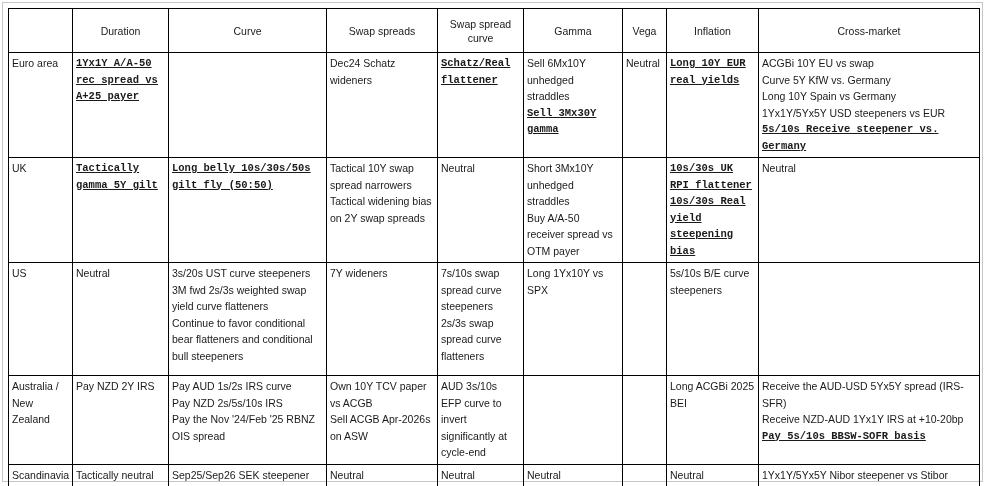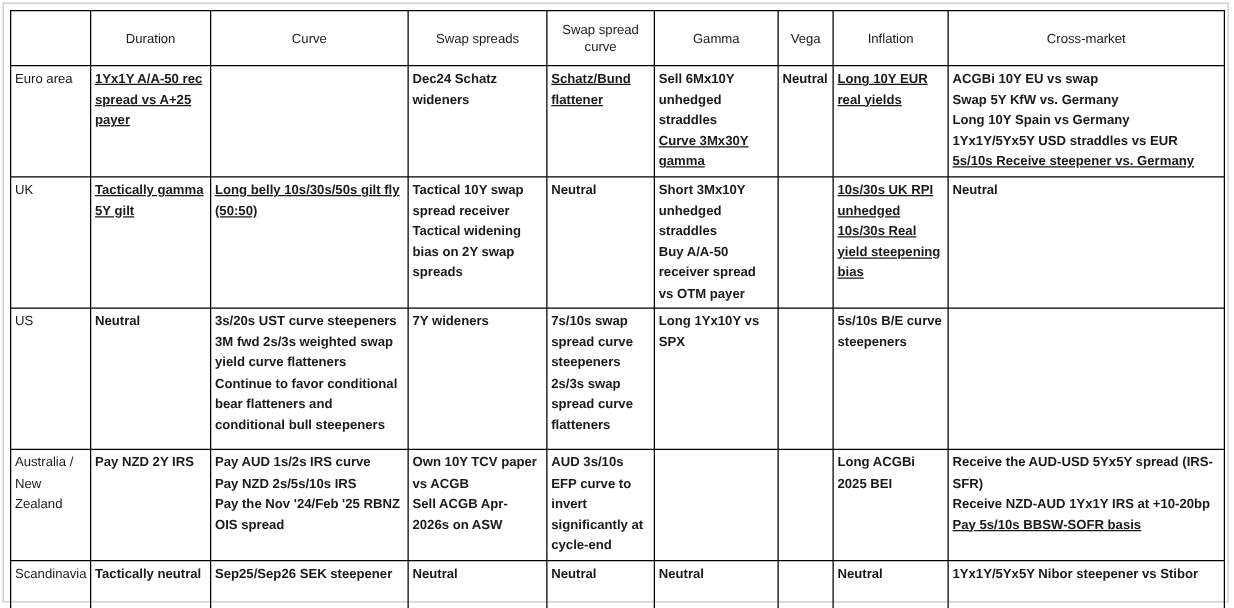--- a/index.html
+++ b/index.html
@@ -40,24 +40,25 @@
     line-height: 14px;
     padding: 1px 3px;
   }
   table.rec-table td {
     vertical-align: top;
     text-align: left;
     padding: 2px 3px 3px 3px;
     line-height: 16.5px;
   }
   td.region { line-height: 15px; padding-top: 4px; }
-  .entry { white-space: normal; font-weight: bold; }
+  .entry { white-space: normal; }
   .entry.strong {
     font-weight: bold;
     text-decoration: underline;
+    font-family: Liberation Mono, monospace;
   }
   
   col.c-region { width: 64px; }
   col.c-duration { width: 96px; }
   col.c-curve { width: 158px; }
   col.c-swap-spreads { width: 111px; }
   col.c-swap-spread-curve { width: 86px; }
   col.c-gamma { width: 99px; }
   col.c-vega { width: 44px; }
   col.c-inflation { width: 92px; }
@@ -105,62 +106,62 @@
       <tr>
         <td class="region">Euro area</td>
         <td>
           <div class="entry strong">1Yx1Y A/A-50 rec spread vs A+25 payer</div>
         </td>
         <td></td>
         <td>
           <div class="entry">Dec24 Schatz wideners</div>
         </td>
         <td>
-          <div class="entry strong">Schatz/Bund flattener</div>
+          <div class="entry strong">Schatz/Real flattener</div>
         </td>
         <td>
           <div class="entry">Sell 6Mx10Y unhedged straddles</div>
-          <div class="entry strong">Curve 3Mx30Y gamma</div>
+          <div class="entry strong">Sell 3Mx30Y gamma</div>
         </td>
         <td>
           <div class="entry">Neutral</div>
         </td>
         <td>
           <div class="entry strong">Long 10Y EUR real yields</div>
         </td>
         <td>
           <div class="entry">ACGBi 10Y EU vs swap</div>
-          <div class="entry">Swap 5Y KfW vs. Germany</div>
+          <div class="entry">Curve 5Y KfW vs. Germany</div>
           <div class="entry">Long 10Y Spain vs Germany</div>
-          <div class="entry">1Yx1Y/5Yx5Y USD straddles vs EUR</div>
+          <div class="entry">1Yx1Y/5Yx5Y USD steepeners vs EUR</div>
           <div class="entry strong">5s/10s Receive steepener vs. Germany</div>
         </td>
       </tr>
       <tr>
         <td class="region">UK</td>
         <td>
           <div class="entry strong">Tactically gamma 5Y gilt</div>
         </td>
         <td>
           <div class="entry strong">Long belly 10s/30s/50s gilt fly (50:50)</div>
         </td>
         <td>
-          <div class="entry">Tactical 10Y swap spread receiver</div>
+          <div class="entry">Tactical 10Y swap spread narrowers</div>
           <div class="entry">Tactical widening bias on 2Y swap spreads</div>
         </td>
         <td>
           <div class="entry">Neutral</div>
         </td>
         <td>
           <div class="entry">Short 3Mx10Y unhedged straddles</div>
           <div class="entry">Buy A/A-50 receiver spread vs OTM payer</div>
         </td>
         <td></td>
         <td>
-          <div class="entry strong">10s/30s UK RPI unhedged</div>
+          <div class="entry strong">10s/30s UK RPI flattener</div>
           <div class="entry strong">10s/30s Real yield steepening bias</div>
         </td>
         <td>
           <div class="entry">Neutral</div>
         </td>
       </tr>
       <tr>
         <td class="region">US</td>
         <td>
           <div class="entry">Neutral</div>

